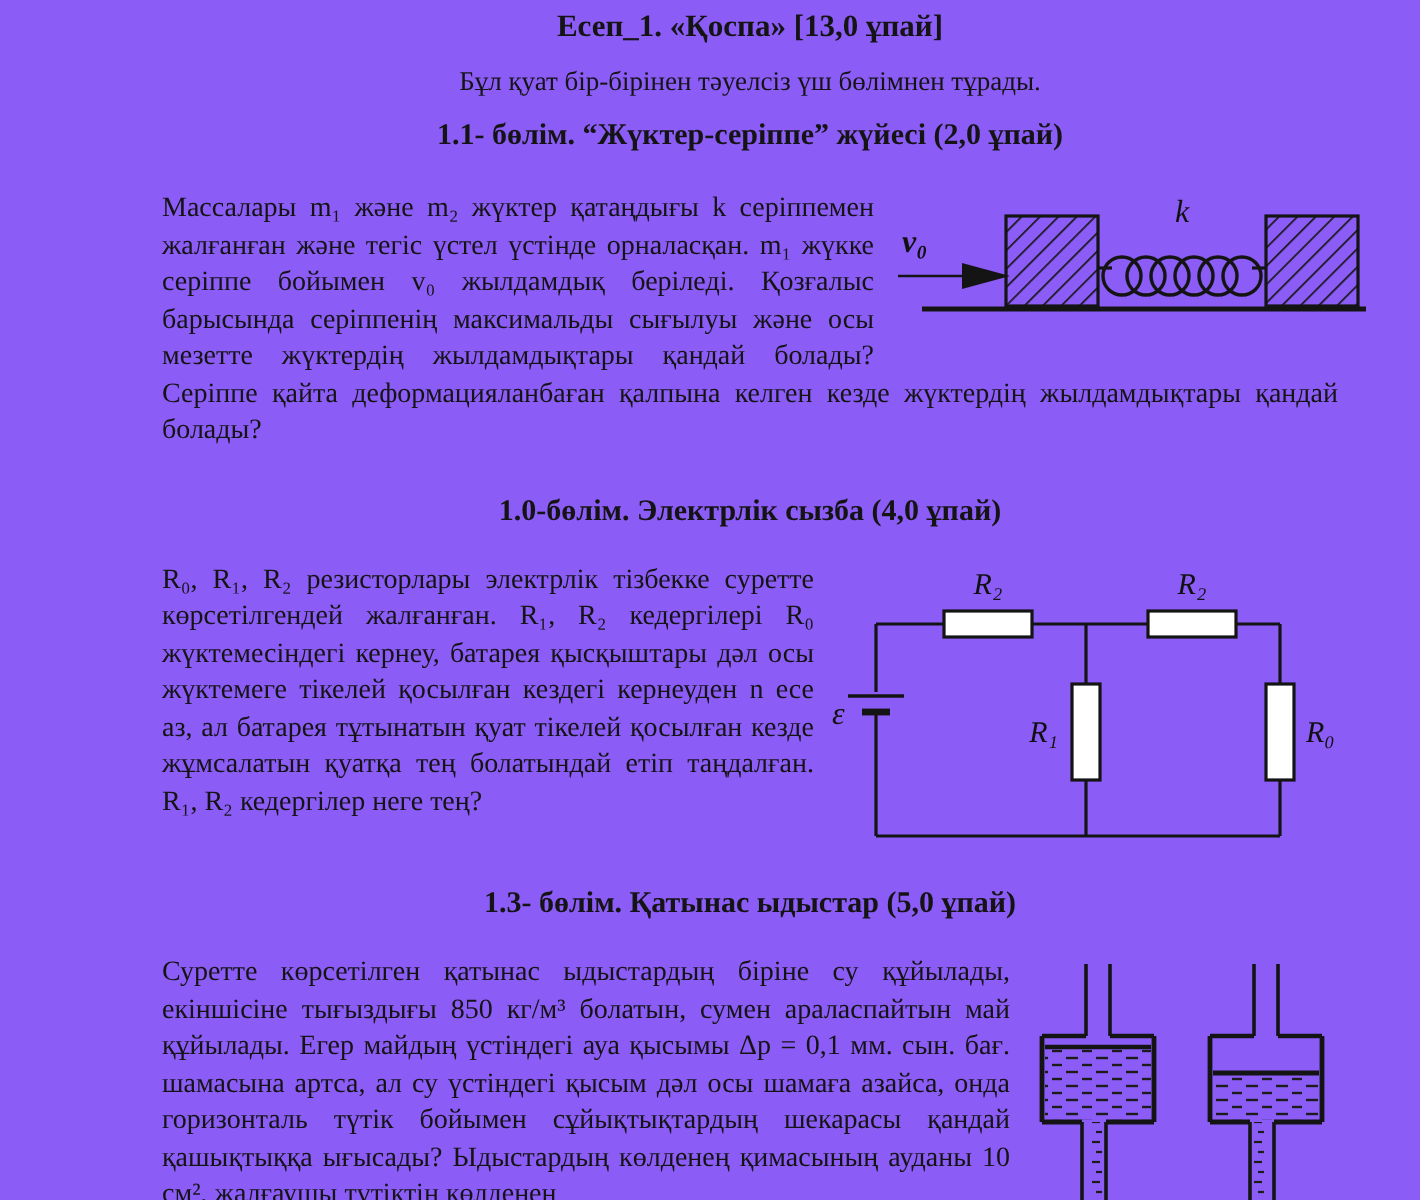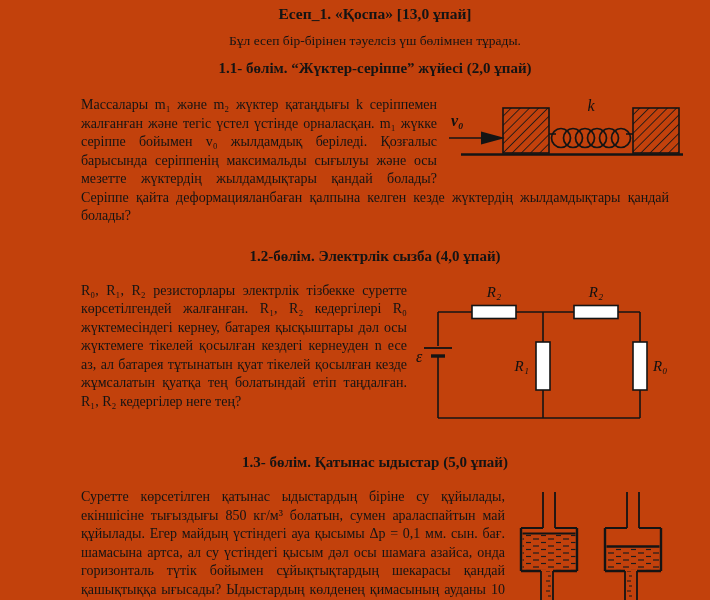--- a/index.html
+++ b/index.html
@@ -1,46 +1,46 @@
 <!DOCTYPE html>
 <html><head>
 <meta charset="utf-8">
 <style>
   html,body { margin:0; padding:0; background:#e8e8e8; }
   .page {
-    width:710px; height:600px; margin:0 auto; background:#c2410c;
+    width:710px; height:600px; margin:0 auto; background:#8b5cf6;
     font-family:"Liberation Serif","DejaVu Serif",serif; color:#141414;
     overflow:hidden; position:relative; box-sizing:border-box;
     padding:4px 25px 0 65px;
   }
   .doc-title { text-align:center; font-weight:bold; font-size:15.5px; line-height:20px; }
   .doc-subtitle { text-align:center; font-size:13.5px; line-height:18px; margin-top:8px; }
   .section-heading { text-align:center; font-weight:bold; font-size:15px; line-height:19px; clear:both; }
   .sh-11 { margin-top:9px; }
   .sh-12 { margin-top:21px; }
-  .sh-13 { margin-top:42px; }
+  .sh-13 { margin-top:32px; }
   .para-block { clear:both; }
   .pb-1 { margin-top:18px; }
   .pb-2 { margin-top:13px; }
   .pb-3 { margin-top:12px; }
   .body-text { margin:16px; font-size:14px; line-height:18.5px; text-align:justify; }
   .fig { float:right; }
   .fig-spring  { width:238px; height:70px;  margin-left:10px; margin-top:2px; margin-bottom:4px; }
   .fig-circuit { width:270px; height:148px; margin-left:8px; }
   .fig-vessels { width:168px; height:140px; margin-left:12px; }
   .fig svg { display:block; width:100%; height:100%; }
   .svg-lbl { font-family:"Liberation Serif","DejaVu Serif",serif; font-style:italic; fill:#111; }
 </style>
 </head>
 <body>
 
 <div class="page">
 
   <div class="doc-title">Есеп_1. «Қоспа» [13,0 ұпай]</div>
-  <div class="doc-subtitle">Бұл есеп бір-бірінен тәуелсіз үш бөлімнен тұрады.</div>
+  <div class="doc-subtitle">Бұл қуат бір-бірінен тәуелсіз үш бөлімнен тұрады.</div>
 
   <div class="section-heading sh-11">1.1- бөлім. “Жүктер-серіппе” жүйесі (2,0 ұпай)</div>
 
   <div class="para-block pb-1">
     <div class="fig fig-spring">
       <svg viewBox="0 0 238 70" xmlns="http://www.w3.org/2000/svg">
         <defs>
           <pattern id="hatch" width="6.5" height="6.5" patternUnits="userSpaceOnUse" patternTransform="rotate(45)">
             <line x1="0" y1="0" x2="0" y2="6.5" stroke="#161616" stroke-width="1.7"></line>
           </pattern>
@@ -64,21 +64,21 @@
           <circle cx="162" cy="40" r="9.5"></circle>
             <circle cx="174" cy="40" r="9.5"></circle>
         </g>
         <text class="svg-lbl" x="144" y="13" font-size="16" text-anchor="middle">k</text>
         <text class="svg-lbl" x="4" y="28" font-size="16" font-weight="bold">v₀</text>
       </svg>
     </div>
     <p class="body-text">Массалары m₁ және m₂ жүктер қатаңдығы k серіппемен жалғанған және тегіс үстел үстінде орналасқан. m₁ жүкке серіппе бойымен v₀ жылдамдық беріледі. Қозғалыс барысында серіппенің максимальды сығылуы және осы мезетте жүктердің жылдамдықтары қандай болады? Серіппе қайта деформацияланбаған қалпына келген кезде жүктердің жылдамдықтары қандай болады?</p>
   </div>
 
-  <div class="section-heading sh-12">1.2-бөлім. Электрлік сызба (4,0 ұпай)</div>
+  <div class="section-heading sh-12">1.0-бөлім. Электрлік сызба (4,0 ұпай)</div>
 
   <div class="para-block pb-2">
     <div class="fig fig-circuit">
       <svg viewBox="0 0 270 148" xmlns="http://www.w3.org/2000/svg">
         <g stroke="#141414" stroke-width="1.6" fill="none">
           <path d="M23 30 H225"></path>
           <path d="M23 136 H225"></path>
           <path d="M23 30 V64"></path>
           <path d="M23 74 V136"></path>
           <path d="M128 30 V136"></path>

